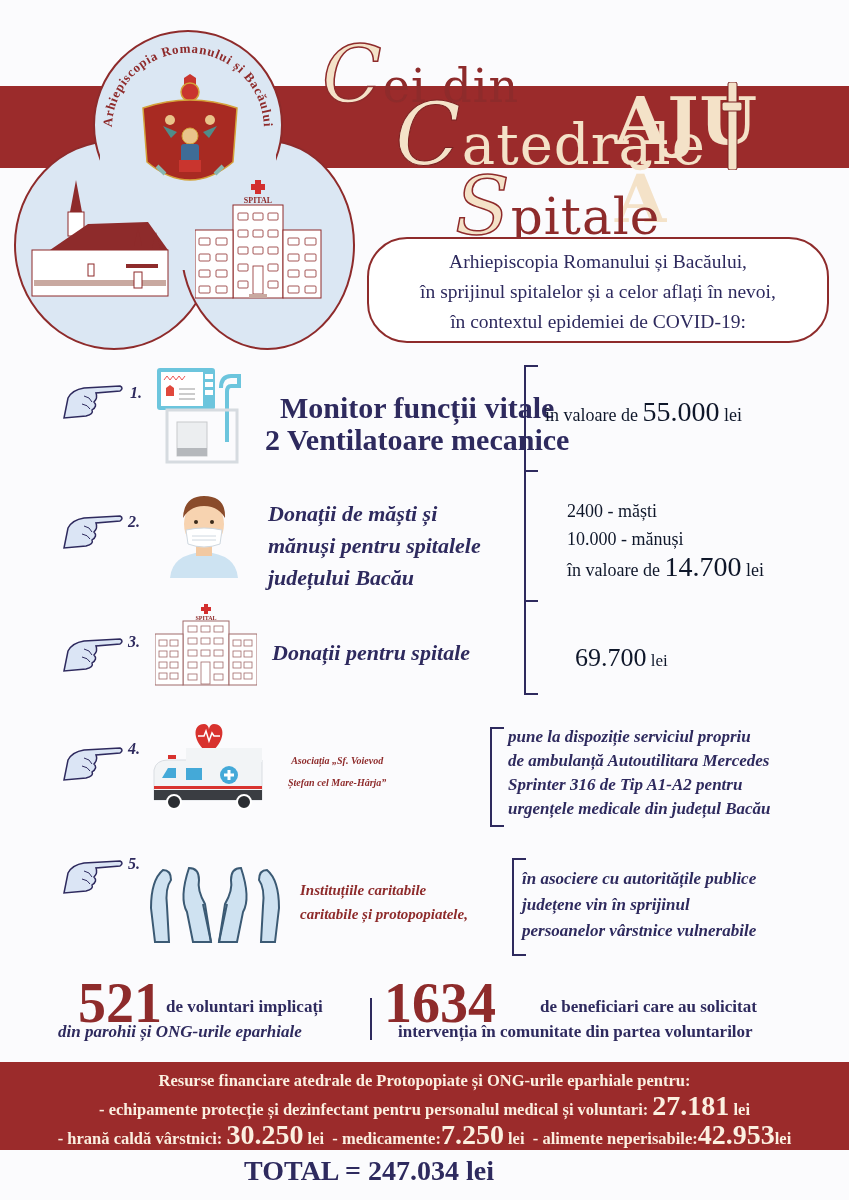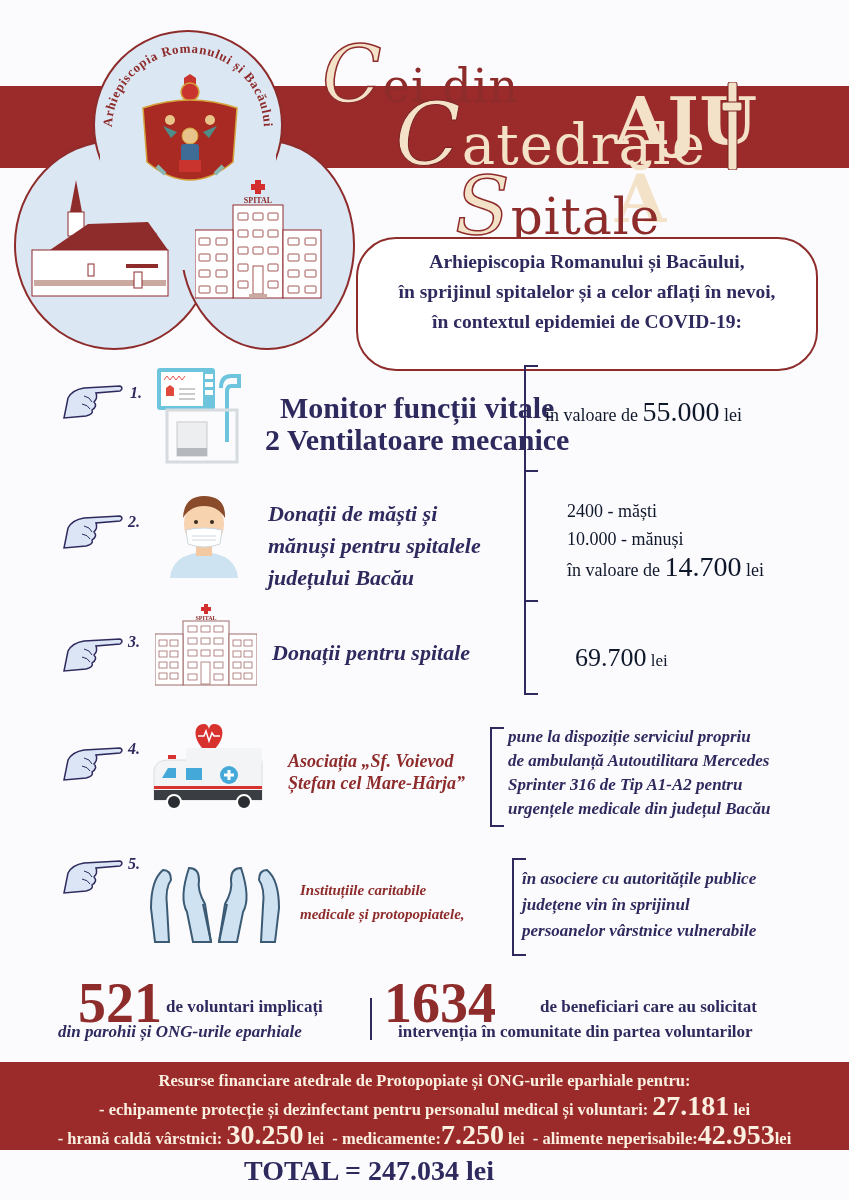--- a/index.html
+++ b/index.html
@@ -23,42 +23,42 @@
   .title-cei { left: 322px; top: 30px; font-size: 46px; color: #8e2b2b; }
   .title-cei .cap { font-size: 78px; color: #f4e2c8; -webkit-text-stroke: 1.5px #8e2b2b; font-style: italic; }
   .title-cated { left: 395px; top: 84px; font-size: 56px; color: #f4e2c8; }
   .title-cated .cap { font-size: 86px; font-style: italic; -webkit-text-stroke: 1px #7a2222; }
   .title-ajuta { left: 615px; top: 82px; font-size: 66px; color: #f4e2c8; font-weight: bold; }
   .cross { left: 722px; top: 82px; width: 20px; height: 88px; }
   .title-spitale { left: 455px; top: 160px; font-size: 50px; color: #8e2b2b; }
   .title-spitale .cap { font-size: 80px; color: #f4e2c8; -webkit-text-stroke: 1.5px #8e2b2b; font-style: italic; }
 
   
-  .intro-box { left: 356px; top: 237px; width: 462px; height: 134px; border: 2px solid #8e2b2b; border-radius: 40px; background: #fff; text-align: center; font-weight: bold; font-size: 19.5px; line-height: 30px; padding-top: 8px; color: #2e2a5e; }
+  .intro-box { left: 367px; top: 237px; width: 462px; height: 106px; border: 2px solid #8e2b2b; border-radius: 40px; background: #fff; text-align: center; font-weight: normal; font-size: 19.5px; line-height: 30px; padding-top: 8px; color: #2e2a5e; }
 
   
   .hand { width: 62px; height: 40px; }
   .num { font-style: italic; font-weight: bold; font-size: 16px; color: #2e2a5e; }
 
   .item-text { font-weight: bold; color: #2e2a5e; }
   .it1 { left: 265px; top: 392px; font-size: 30px; line-height: 32px; text-align: center; }
   .it2 { left: 268px; top: 498px; font-size: 22px; line-height: 32px; font-style: italic; }
   .it3 { left: 272px; top: 640px; font-size: 22px; font-style: italic; }
 
   .bracket { border: 2px solid #2e2a5e; border-right: none; width: 14px; }
   .tick { height: 2px; width: 14px; background: #2e2a5e; }
 
   .val { color: #0f172a; font-weight: normal; }
   .v1 { left: 545px; top: 396px; font-size: 18px; }
   .v1 .big, .v2 .big { font-size: 28px; }
   .v2 { left: 567px; top: 497px; font-size: 18px; line-height: 28px; }
   .v3 { left: 575px; top: 643px; font-size: 26px; }
   .v3 .small { font-size: 17px; }
 
-  .it4-label { left: 288px; top: 750px; font-size: 18px; font-style: italic; font-weight: bold; color: #8e2b2b; text-align: left; line-height: 22px; }
+  .it4-label { left: 288px; top: 750px; font-size: 10px; font-style: italic; font-weight: bold; color: #8e2b2b; text-align: center; line-height: 22px; }
   .it4-desc { left: 508px; top: 725px; font-size: 17px; font-style: italic; font-weight: bold; color: #2e2a5e; line-height: 24px; }
 
   .it5-label { left: 300px; top: 878px; font-size: 15px; font-style: italic; font-weight: bold; color: #8e2b2b; line-height: 24px; }
   .it5-desc { left: 522px; top: 866px; font-size: 17px; font-style: italic; font-weight: bold; color: #2e2a5e; line-height: 26px; }
 
   
   .stat-num { color: #8e2b2b; font-weight: bold; font-size: 56px; line-height: 56px; }
   .stat-text { font-weight: bold; font-size: 17px; color: #2e2a5e; line-height: 24px; }
   .stat-div { left: 370px; top: 998px; width: 2px; height: 42px; background: #2e2a5e; }
 
@@ -332,21 +332,21 @@
   <g fill="#cfe2f1" stroke="#3b5a74" stroke-width="2">
     <path d="M18 6 q8 0 8 10 q-6 8 -4 26 l2 36 h-14 l-4 -34 q0 -28 12 -38z"></path>
     <path d="M44 4 q10 0 10 12 q-2 10 6 24 l6 38 h-18 l-6 -30 q-8 -14 2 -44z"></path>
     <path d="M96 4 q-10 0 -10 12 q2 10 -6 24 l-6 38 h18 l6 -30 q8 -14 -2 -44z"></path>
     <path d="M122 6 q-8 0 -8 10 q6 8 4 26 l-2 36 h14 l4 -34 q0 -28 -12 -38z"></path>
   </g>
   <path d="M58 40 l8 38 M82 40 l-8 38" stroke="#3b5a74" stroke-width="2"></path>
 </svg>
 <div class="abs it5-label">
   <div>Instituțiile caritabile</div>
-  <div>medicale și protopopiatele,</div>
+  <div>caritabile și protopopiatele,</div>
 </div>
 <div class="abs bracket" style="left:512px;top:858px;height:98px;"></div>
 <div class="abs it5-desc">
   <div>în asociere cu autoritățile publice</div>
   <div>județene vin în sprijinul</div>
   <div>persoanelor vârstnice vulnerabile</div>
 </div>
 
 <div class="abs stat-num" style="left:78px;top:975px;">521</div>
 <div class="abs stat-text" style="left:166px;top:995px;">de voluntari implicați</div>

